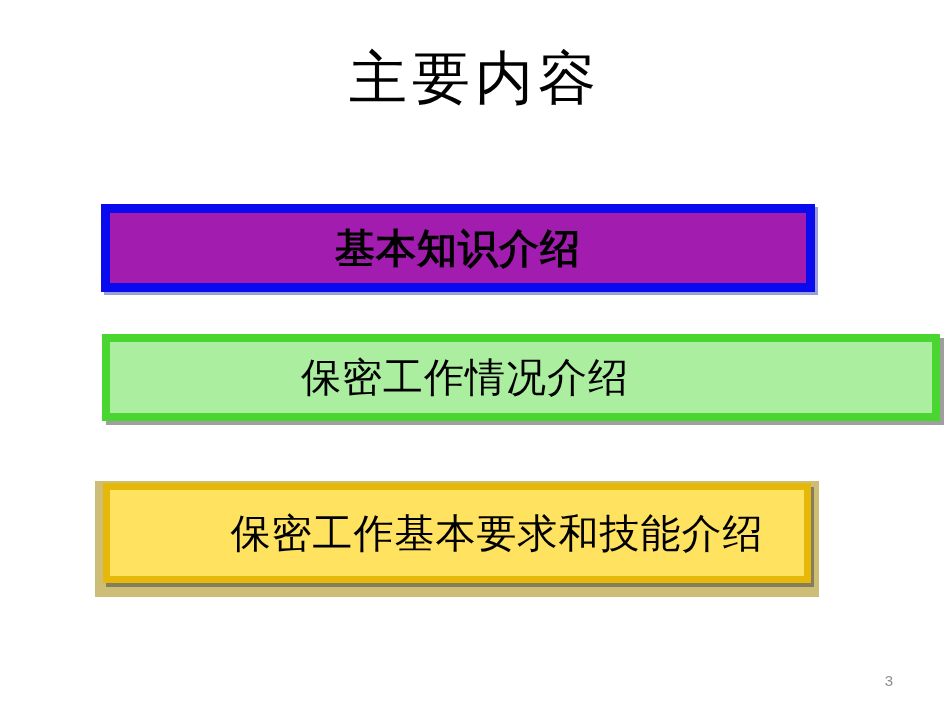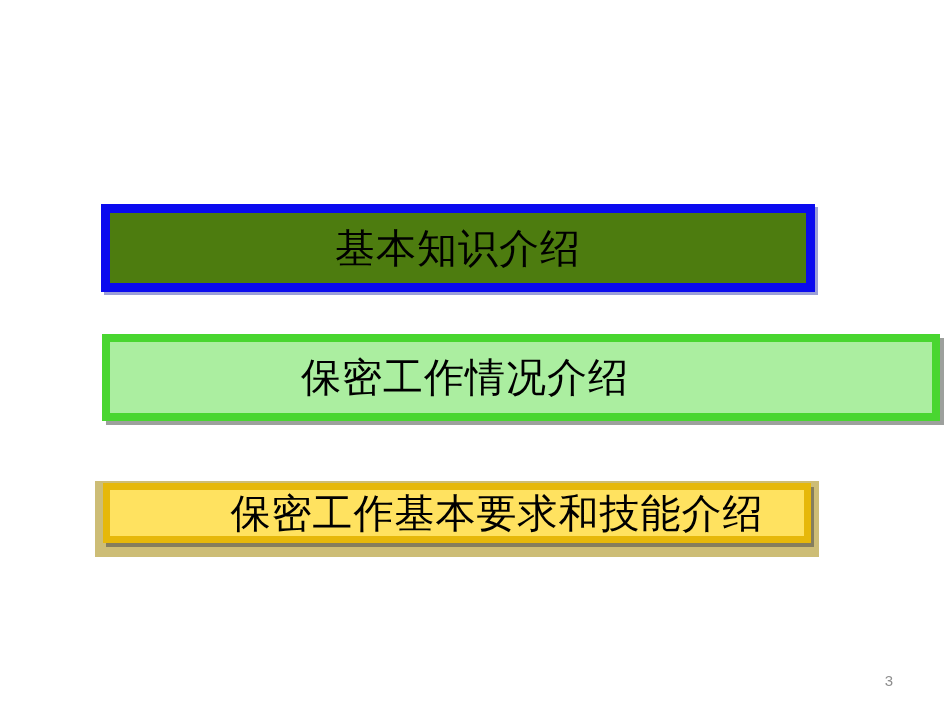--- a/index.html
+++ b/index.html
@@ -57,21 +57,21 @@
     border: 8px solid;
     box-shadow: 4px 4px 0 0 #9da09d;
   }
   .box-2 .box-label {
     transform: translateX(-56px);
   }
   .box-3 {
     left: 103px;
     top: 483px;
     width: 708px;
-    height: 60px;
+    height: 100px;
     border: 7px solid;
     box-shadow: 3px 4px 0 0 rgba(115, 110, 88, 0.8), 0 6px 0 8px #cdbd76;
     padding-left: 28px;
   }
   .box-3 .box-label {
     transform: translateX(26px);
   }
   .page-number {
     position: absolute;
     right: 57px;
@@ -79,22 +79,23 @@
     font-size: 15px;
     color: #8e8e8e;
     font-family: "Liberation Sans", "DejaVu Sans", sans-serif;
   }
 </style>
 </head>
 <body>
 
 <div class="slide">
 
+  <div class="slide-title">主要内容</div>
 
-  <div class="content-box box-1" style="background-color: #4d7c0f; border-color: rgb(10, 10, 239);">
+  <div class="content-box box-1" style="background-color: #a21caf; border-color: rgb(10, 10, 239); font-weight: bold;">
     <span class="box-label">基本知识介绍</span>
   </div>
 
   <div class="content-box box-2" style="background-color: rgb(171, 238, 160); border-color: rgb(73, 214, 48);">
     <span class="box-label">保密工作情况介绍</span>
   </div>
 
   <div class="content-box box-3" style="background-color: rgb(255, 226, 96); border-color: rgb(230, 184, 10);">
     <span class="box-label">保密工作基本要求和技能介绍</span>
   </div>

